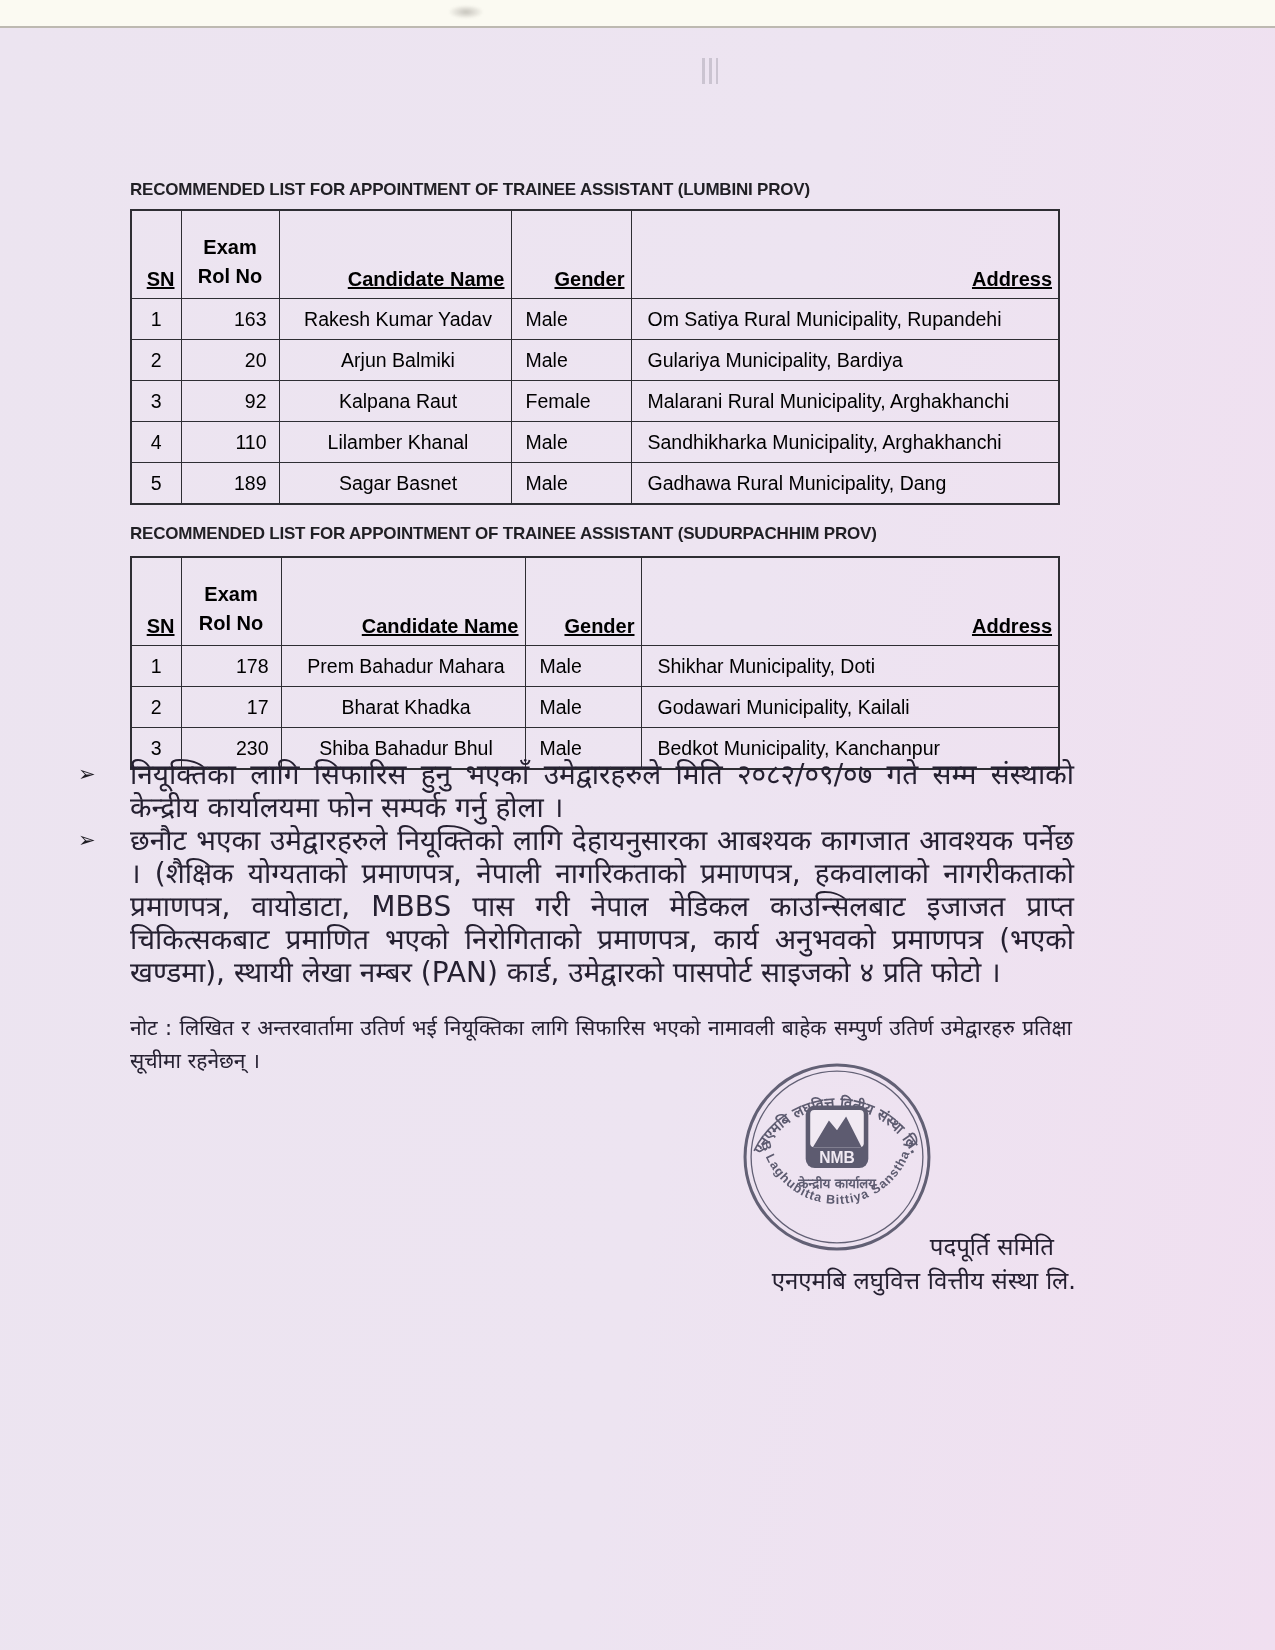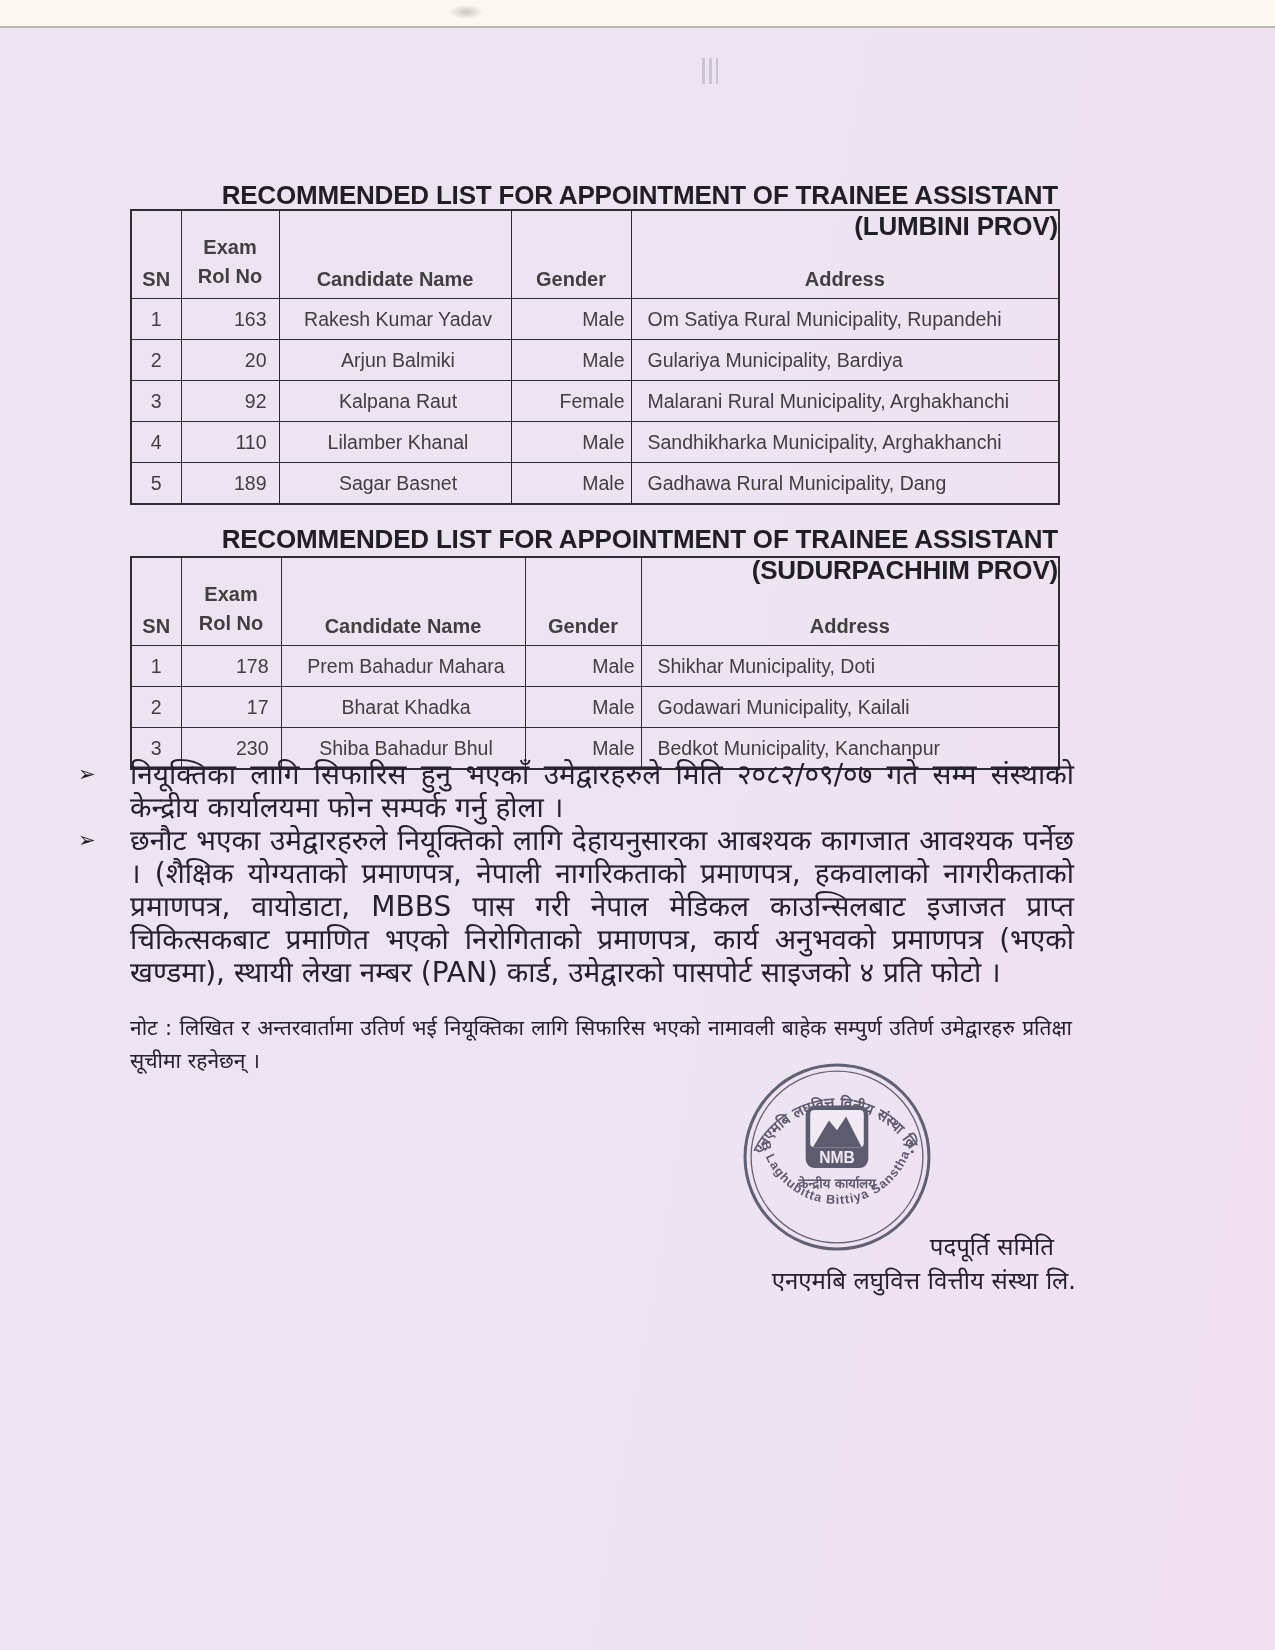--- a/index.html
+++ b/index.html
@@ -7,38 +7,38 @@
        font-family:"Liberation Sans",sans-serif;
        background:linear-gradient(100deg,#ece4f0 0%,#ede4f1 55%,#f0dff0 100%);}
   .top-band{position:absolute;left:0;top:0;width:1275px;height:26px;
        background:#fbfaf2;border-bottom:2px solid #bdb9b1;}
   .scan-smudge{position:absolute;left:448px;top:5px;width:36px;height:14px;border-radius:50%;
        background:radial-gradient(ellipse at center,#9a968f 0%,rgba(154,150,143,0) 70%);
        opacity:.55;filter:blur(1px);}
   .scan-dots{position:absolute;left:702px;top:58px;width:16px;height:26px;opacity:.25;
        background:repeating-linear-gradient(to right,#6b6875 0 3px,transparent 3px 7px);filter:blur(.5px);}
 
-  .doc-title{position:absolute;left:130px;width:928px;text-align:right;
-       font-weight:bold;font-size:26px;letter-spacing:-0.2px;color:#201f24;}
+  .doc-title{position:absolute;left:130px;width:928px;text-align:left;
+       font-weight:bold;font-size:17px;letter-spacing:-0.2px;color:#201f24;}
   #title1{top:180px;}
   #title2{top:524px;}
 
   table.rec{position:absolute;left:130px;width:928px;border-collapse:collapse;table-layout:fixed;
        border:2.4px solid #2e2d33;}
   #table1{top:209px;}
   #table2{top:556px;}
-  .rec th,.rec td{border:1.6px solid #2e2d33;color:#404040;overflow:hidden;white-space:nowrap;}
+  .rec th,.rec td{border:1.6px solid #2e2d33;color:#000000;overflow:hidden;white-space:nowrap;}
   .rec thead th{vertical-align:bottom;font-weight:bold;font-size:20px;padding:4px 6px 7px;height:76px;}
   .rec tbody td{height:36px;font-size:19.5px;padding:2px 6px;}
   .col-sn{text-align:center;}
   .col-roll{text-align:right;padding-right:12px !important;margin-left:28px;}
   .col-name{text-align:center;padding-left:12px !important;}
-  .col-gender{text-align:right;padding-left:14px !important;}
+  .col-gender{text-align:left;padding-left:14px !important;}
   .col-address{text-align:left;padding-left:16px !important;}
-  th.h-center{text-align:center;}
+  th.h-center{text-align:right;text-decoration:underline;}
   th.h-exam span{display:block;text-align:center;line-height:1.45;}
 
   .np{font-family:"DejaVu Sans",sans-serif;color:#252031;}
   .bullets{position:absolute;left:72px;top:758px;width:1002px;}
   .bullet{display:flex;align-items:flex-start;}
   .marker{width:52px;flex:0 0 52px;font-size:21px;line-height:33px;color:#1d1b22;padding-left:6px;}
   .btext{flex:1;font-size:28px;line-height:33px;text-align:justify;}
   .note{position:absolute;left:130px;top:1012px;width:942px;
        font-size:21px;line-height:33px;text-align:justify;}
 

